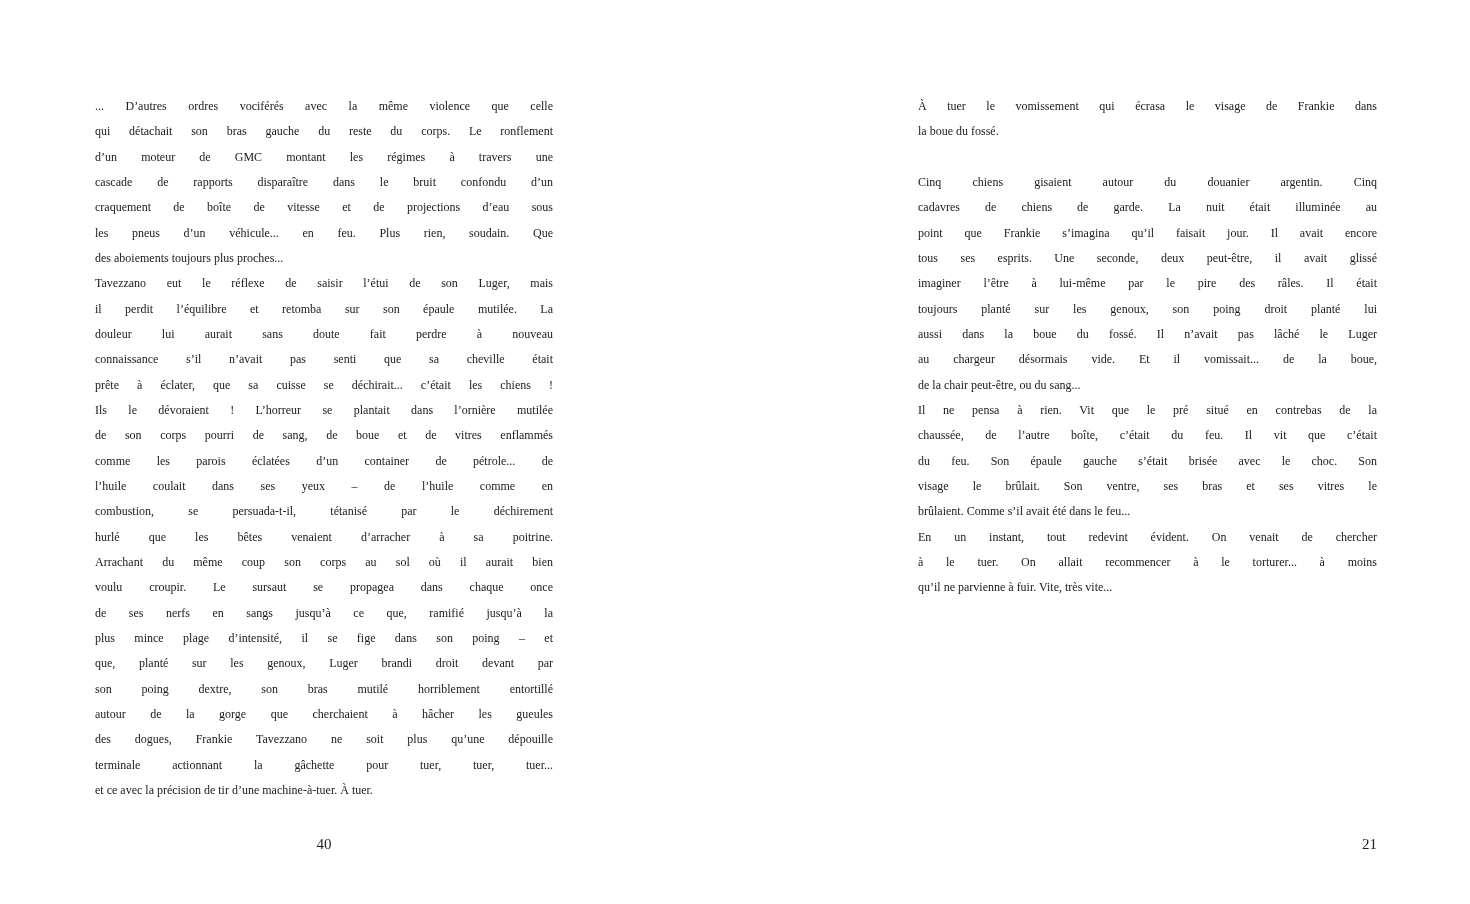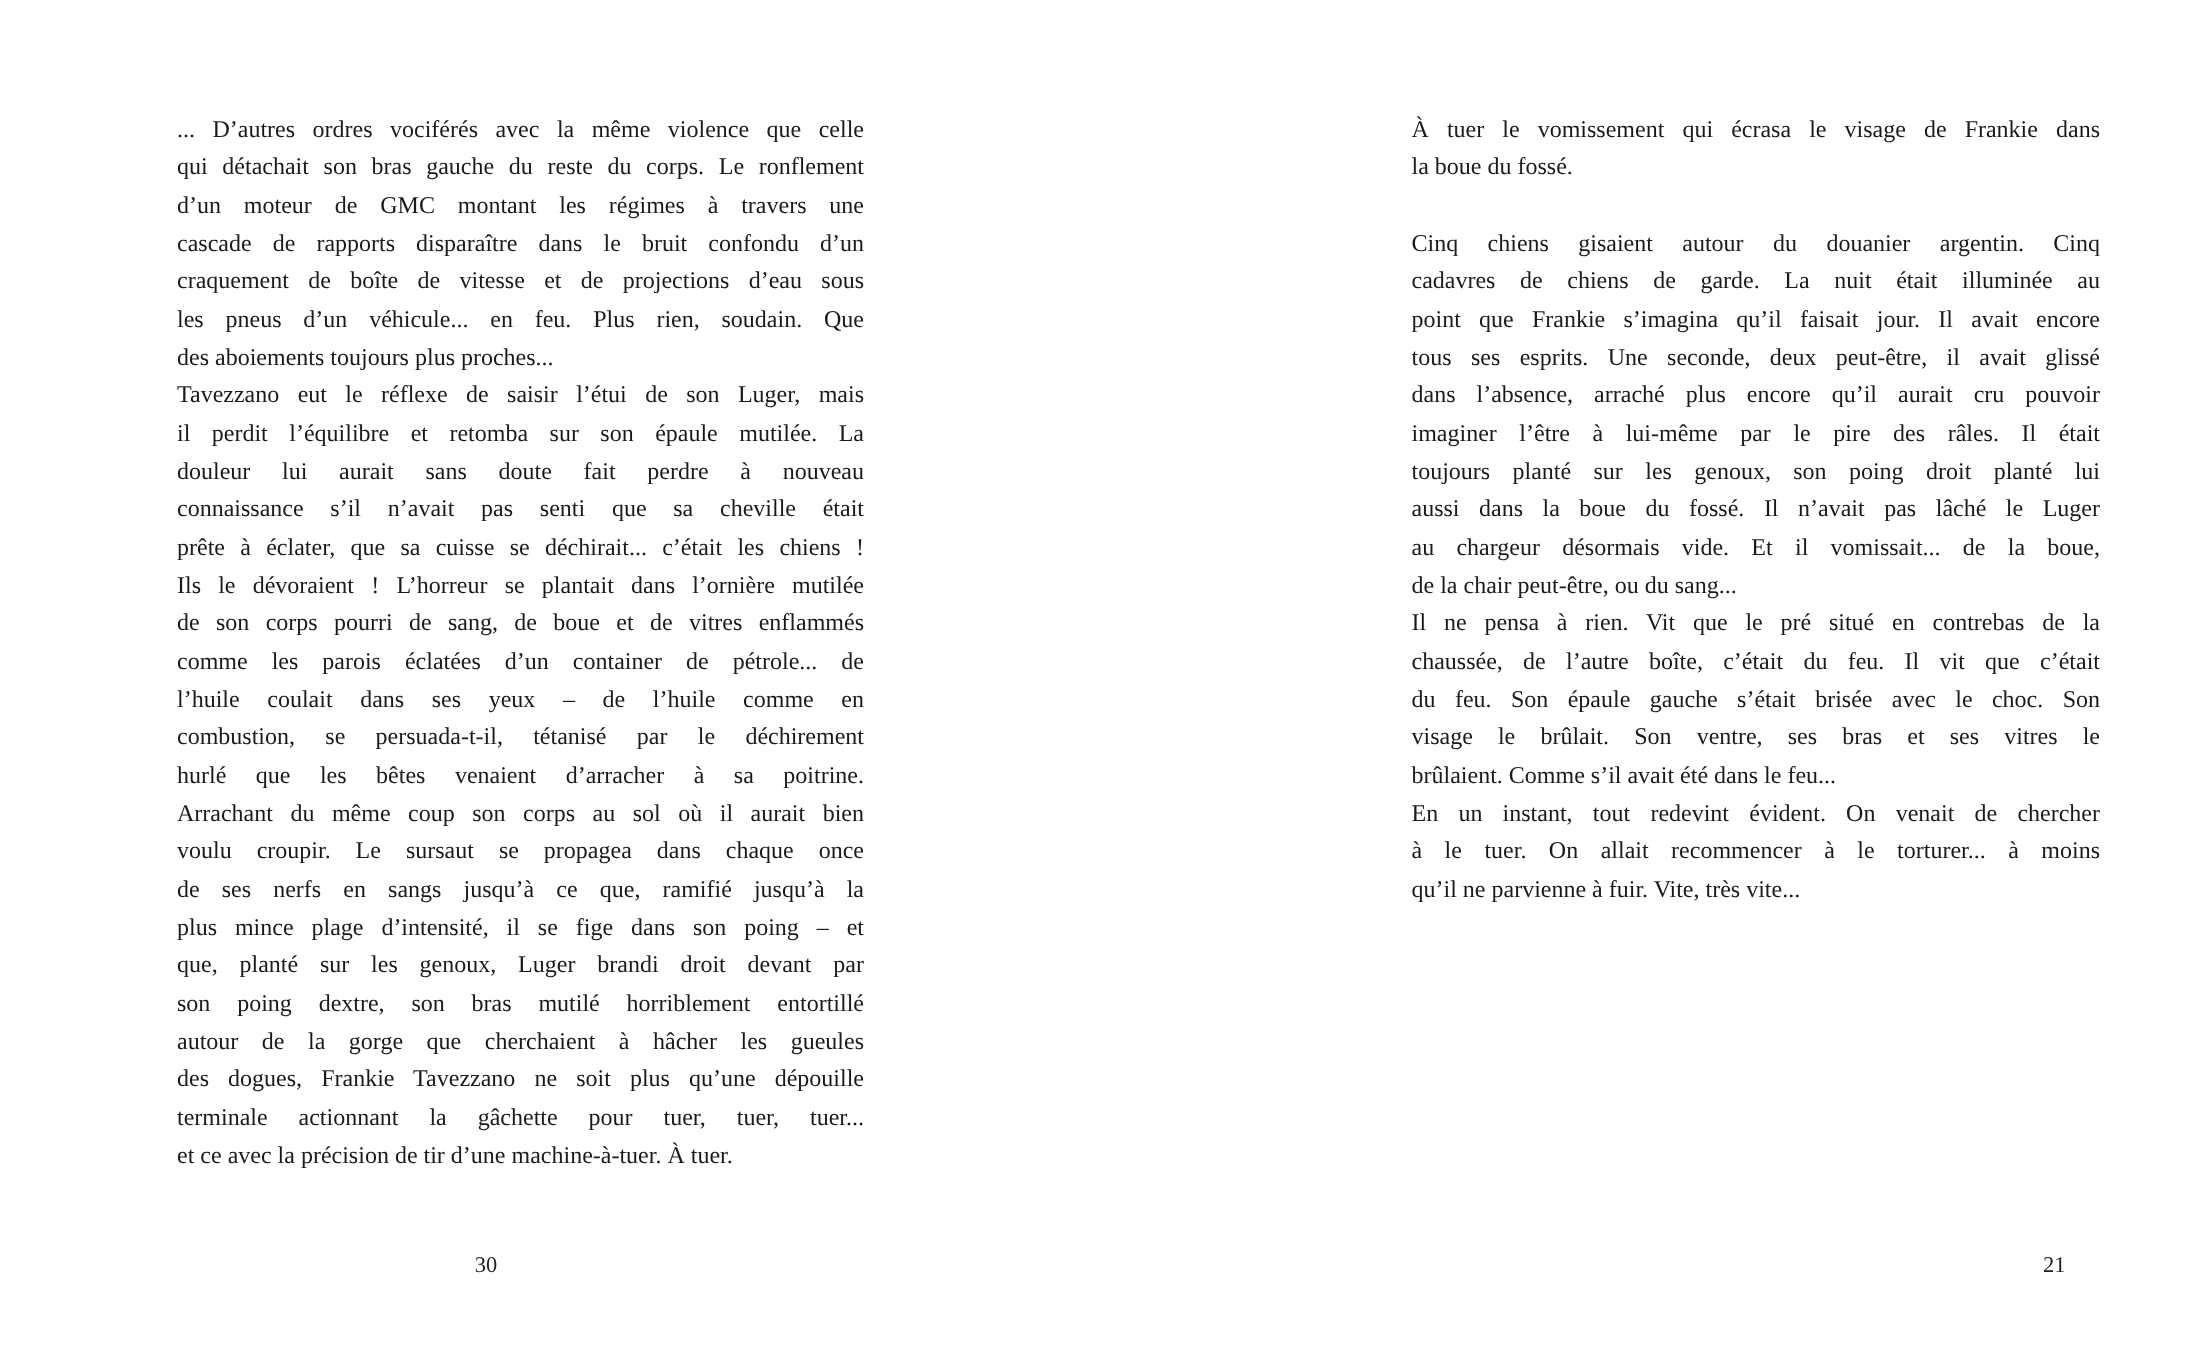--- a/index.html
+++ b/index.html
@@ -13,24 +13,23 @@
   .spread {
     position: relative;
     width: 1470px;
     height: 904px;
     background: #ffffff;
     font-family: "Liberation Serif", "DejaVu Serif", serif;
     color: #1a1a1a;
   }
   .text-block {
     position: absolute;
-    top: 74px;
-    font-size: 16px;
+    top: 94px;
+    font-size: 12px;
     line-height: 25.33px;
-    margin-left: 23px;
   }
   .text-block.left  { left: 95px;  width: 458px; }
   .text-block.right { left: 918px; width: 459px; }
   .paragraph { margin: 0; }
   .paragraph.gap-after { margin-bottom: 25.33px; }
   .line {
     text-align: justify;
     text-align-last: justify;
     -moz-text-align-last: justify;
     text-justify: inter-word;
@@ -86,33 +85,32 @@
         <div class="line">plus mince plage d’intensité, il se fige dans son poing – et</div>
         <div class="line">que, planté sur les genoux, Luger brandi droit devant par</div>
         <div class="line">son poing dextre, son bras mutilé horriblement entortillé</div>
         <div class="line">autour de la gorge que cherchaient à hâcher les gueules</div>
         <div class="line">des dogues, Frankie Tavezzano ne soit plus qu’une dépouille</div>
         <div class="line">terminale actionnant la gâchette pour tuer, tuer, tuer...</div>
         <div class="line para-end">et ce avec la précision de tir d’une machine-à-tuer. À tuer.</div>
       </div>
     </div>
 
-  <div class="page-number left">30</div>
+  <div class="page-number left">40</div>
 
   <div class="text-block right" id="right-text">
       <div class="paragraph gap-after">
         <div class="line">À tuer le vomissement qui écrasa le visage de Frankie dans</div>
         <div class="line para-end">la boue du fossé.</div>
       </div>
       <div class="paragraph">
         <div class="line">Cinq chiens gisaient autour du douanier argentin. Cinq</div>
         <div class="line">cadavres de chiens de garde. La nuit était illuminée au</div>
         <div class="line">point que Frankie s’imagina qu’il faisait jour. Il avait encore</div>
         <div class="line">tous ses esprits. Une seconde, deux peut-être, il avait glissé</div>
-        <div class="line">dans l’absence, arraché plus encore qu’il aurait cru pouvoir</div>
         <div class="line">imaginer l’être à lui-même par le pire des râles. Il était</div>
         <div class="line">toujours planté sur les genoux, son poing droit planté lui</div>
         <div class="line">aussi dans la boue du fossé. Il n’avait pas lâché le Luger</div>
         <div class="line">au chargeur désormais vide. Et il vomissait... de la boue,</div>
         <div class="line para-end">de la chair peut-être, ou du sang...</div>
       </div>
       <div class="paragraph">
         <div class="line">Il ne pensa à rien. Vit que le pré situé en contrebas de la</div>
         <div class="line">chaussée, de l’autre boîte, c’était du feu. Il vit que c’était</div>
         <div class="line">du feu. Son épaule gauche s’était brisée avec le choc. Son</div>

